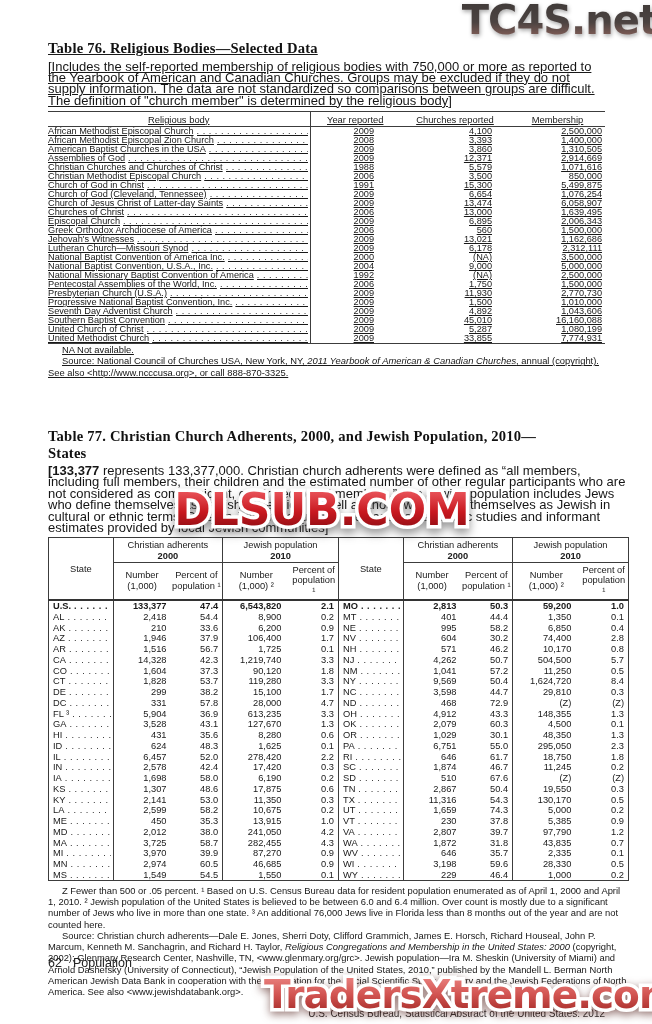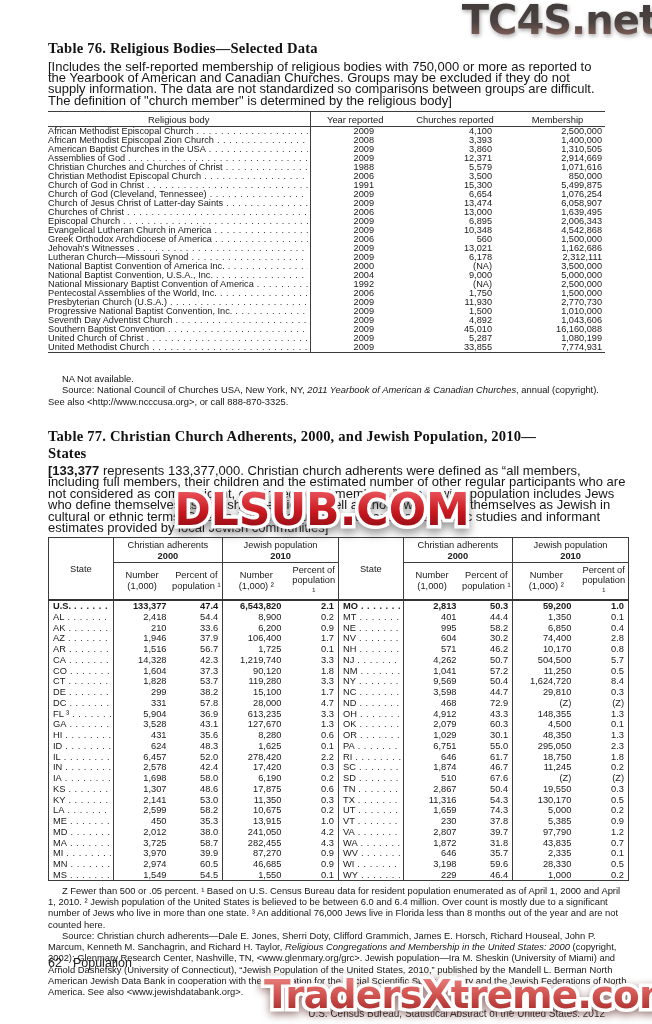--- a/index.html
+++ b/index.html
@@ -9,21 +9,21 @@
 
   
   .tbl-title { font-family:"Liberation Serif", serif; font-weight:bold; font-size:14.6px; line-height:16.5px; color:#111; letter-spacing:.2px; }
   .bracket-note { margin-top:4px; font-size:13px; line-height:11.4px; color:#161616; }
   .fine { font-size:9.4px; line-height:11.3px; color:#161616; }
   .indent { text-indent:14px; }
   .ital { font-style:italic; }
   .bold { font-weight:bold; }
 
   
-  #t76-block { top:40px; left:48px; width:557px; }
+  #t76-block { top:40px; left:48px; width:557px;text-decoration:underline; }
   table { border-collapse:collapse; width:100%; table-layout:fixed; }
   #t76 { margin-top:5px; border-top:1px solid #3c3c3c; border-bottom:1px solid #3c3c3c; }
   #t76 thead th { font-weight:normal; font-size:9.4px; height:15px; text-align:center; border-bottom:1px solid #3c3c3c; vertical-align:middle; }
   #t76 col.c0 { width:262px; } #t76 col.c1 { width:90px; } #t76 col.c2 { width:110px; } #t76 col.c3 { width:95px; }
   #t76 .vr { border-right:1px solid #3c3c3c; }
   #t76 tbody td { height:9px; font-size:9.2px; line-height:9px; vertical-align:middle; white-space:nowrap; }
   #t76 tbody td.rb { overflow:hidden; }
   .name-cell { display:flex; align-items:baseline; overflow:hidden; }
   .leader { flex:1; overflow:hidden; white-space:nowrap; margin:0 2px 0 3px; color:#2a2a2a; }
   .leader::after { content:". . . . . . . . . . . . . . . . . . . . . . . . . . . . . . . . . . . . . . . . . . . . ."; letter-spacing:.5px; }
@@ -216,31 +216,20 @@
               <span class="leader"></span>
             </span>
           </td>
           <td class="num c1">2009</td>
           <td class="num c2">6,895</td>
           <td class="num c3">2,006,343</td>
         </tr>
         <tr>
           <td class="rb vr">
             <span class="name-cell">
-              <span>Evangelical Lutheran Church in America</span>
-              <span class="leader"></span>
-            </span>
-          </td>
-          <td class="num c1">2009</td>
-          <td class="num c2">10,348</td>
-          <td class="num c3">4,542,868</td>
-        </tr>
-        <tr>
-          <td class="rb vr">
-            <span class="name-cell">
               <span>Greek Orthodox Archdiocese of America</span>
               <span class="leader"></span>
             </span>
           </td>
           <td class="num c1">2006</td>
           <td class="num c2">560</td>
           <td class="num c3">1,500,000</td>
         </tr>
         <tr>
           <td class="rb vr">
@@ -370,21 +359,21 @@
               <span class="leader"></span>
             </span>
           </td>
           <td class="num c1">2009</td>
           <td class="num c2">33,855</td>
           <td class="num c3">7,774,931</td>
         </tr>
       </tbody>
   </table>
 
-  <div class="fine" style="margin-top:20px;">
+  <div class="fine" style="margin-top:0;">
     <p class="indent">NA Not available.</p>
     <p class="indent"><span>Source: National Council of Churches USA, New York, NY, </span><span class="ital">2011 Yearbook of American &amp; Canadian Churches</span><span>, annual (copyright). See also &lt;http://www.ncccusa.org&gt;, or call 888-870-3325.</span></p>
   </div>
 </div>
 
 <div class="abs" id="t77-block">
   <div class="tbl-title">Table 77. Christian Church Adherents, 2000, and Jewish Population, 2010—</div>
   <div class="tbl-title">States</div>
   <div class="bracket-note"><span class="bold">[133,377</span><span> represents 133,377,000. Christian church adherents were defined as “all members, including full members, their children and the estimated number of other regular participants who are not considered as communicant, confirmed or full members.” The Jewish population includes Jews who define themselves as Jewish by religion as well as those who define themselves as Jewish in cultural or ethnic terms. Data on Jewish population are based on scientific studies and informant estimates provided by local Jewish communities]</span></div>
 

